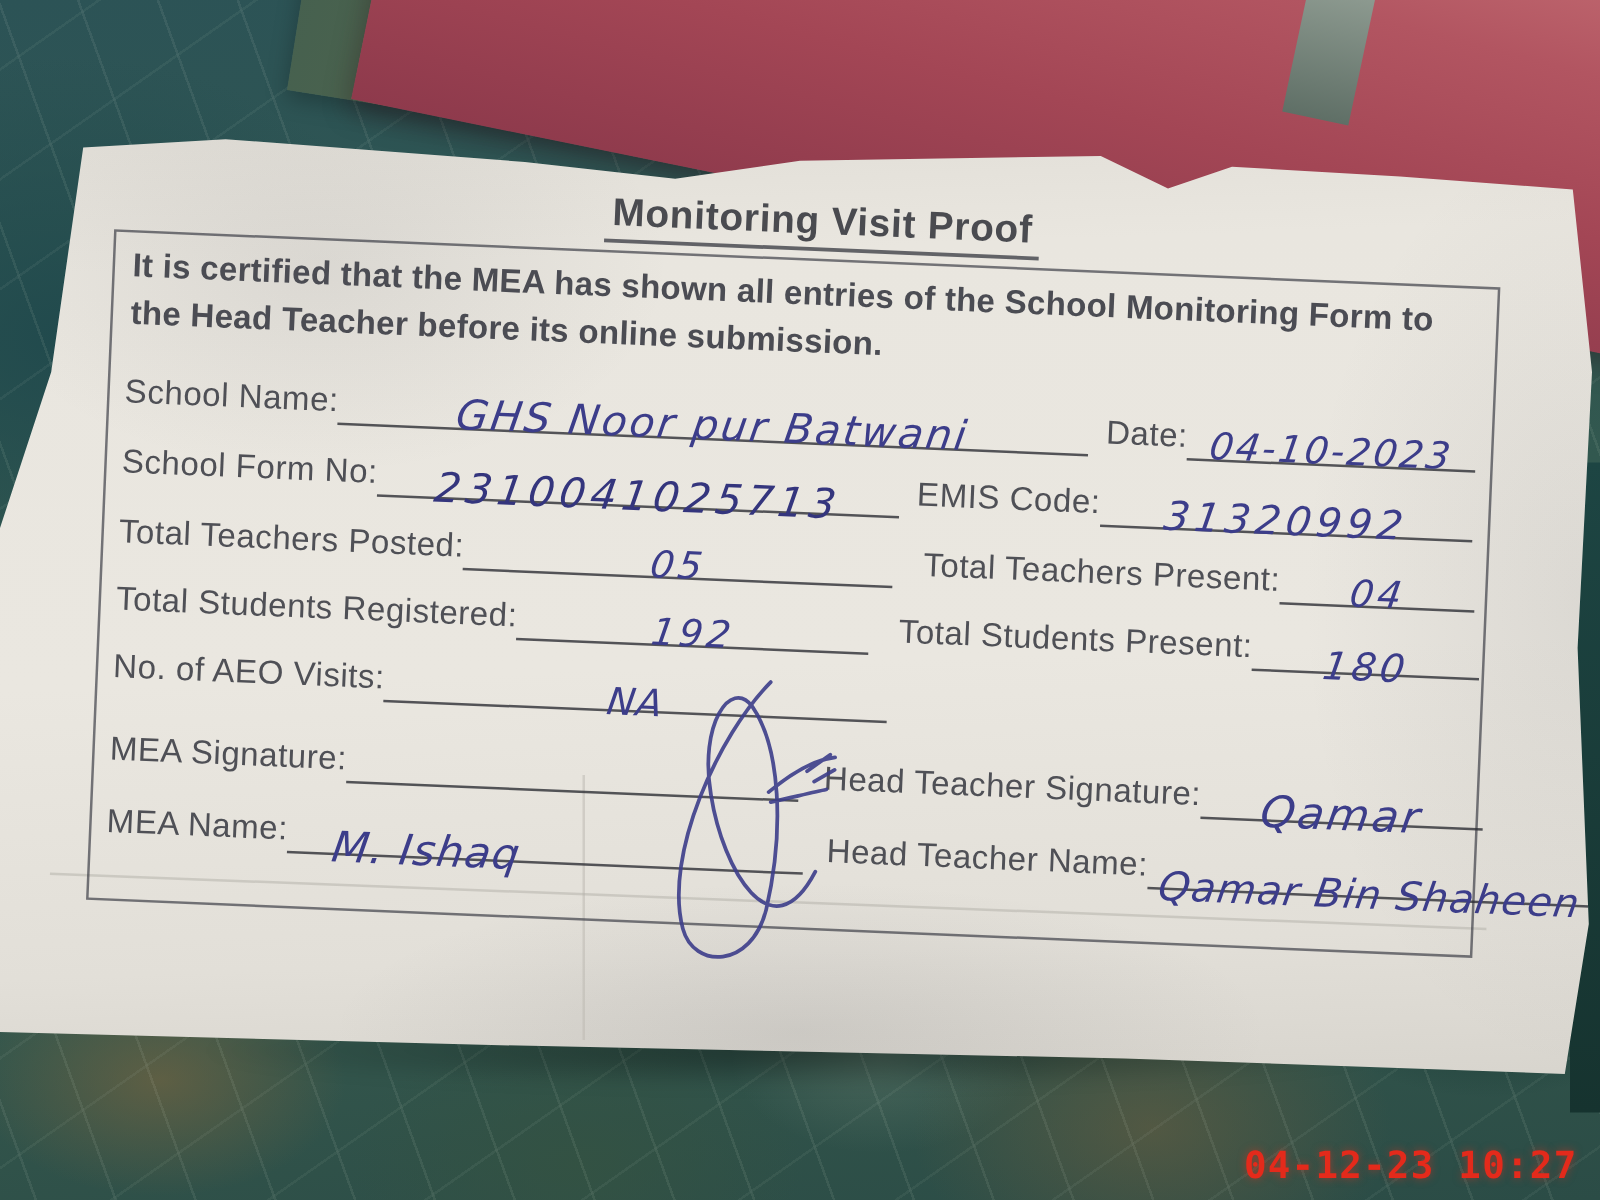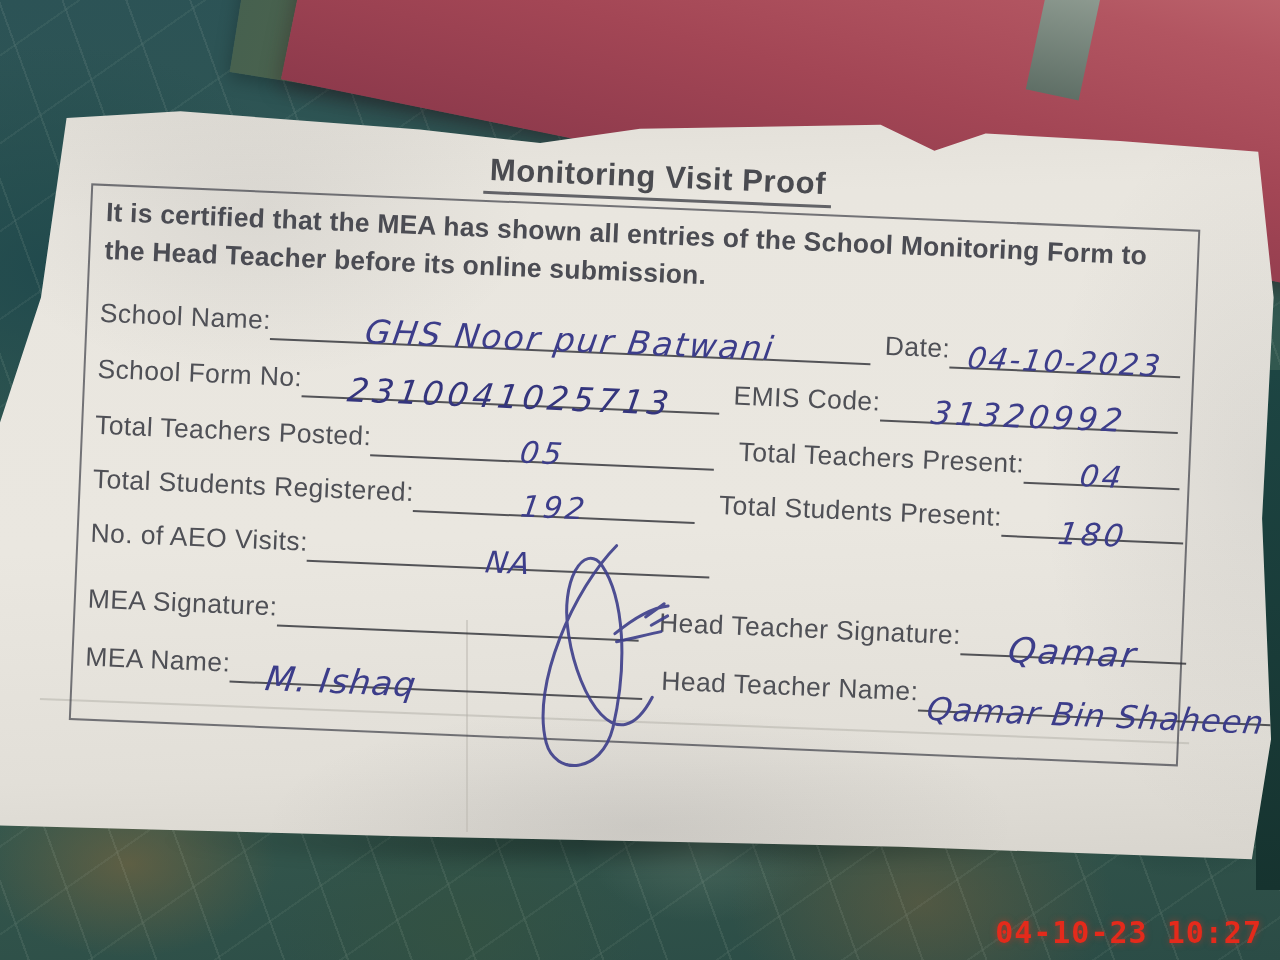--- a/index.html
+++ b/index.html
@@ -212,15 +212,15 @@
           <g fill="none" stroke="#3c3d8a" stroke-width="3" stroke-linecap="round" opacity="0.9">
             <path d="M118,8 C78,52 38,150 56,208 C66,240 112,238 122,190 C134,126 128,60 104,28 C86,6 62,44 74,100 C86,160 128,226 160,158"></path>
             <path d="M120,96 C140,78 158,68 172,66 M122,104 C144,98 158,94 166,92 M150,78 L168,64 M156,86 L172,76"></path>
           </g>
         </svg>
 
       </div>
     </div>
   </div>
 
-  <div class="timestamp">04-10-23 10:27</div>
+  <div class="timestamp">04-12-23 10:27</div>
 
 </div>
 
 </body></html>

